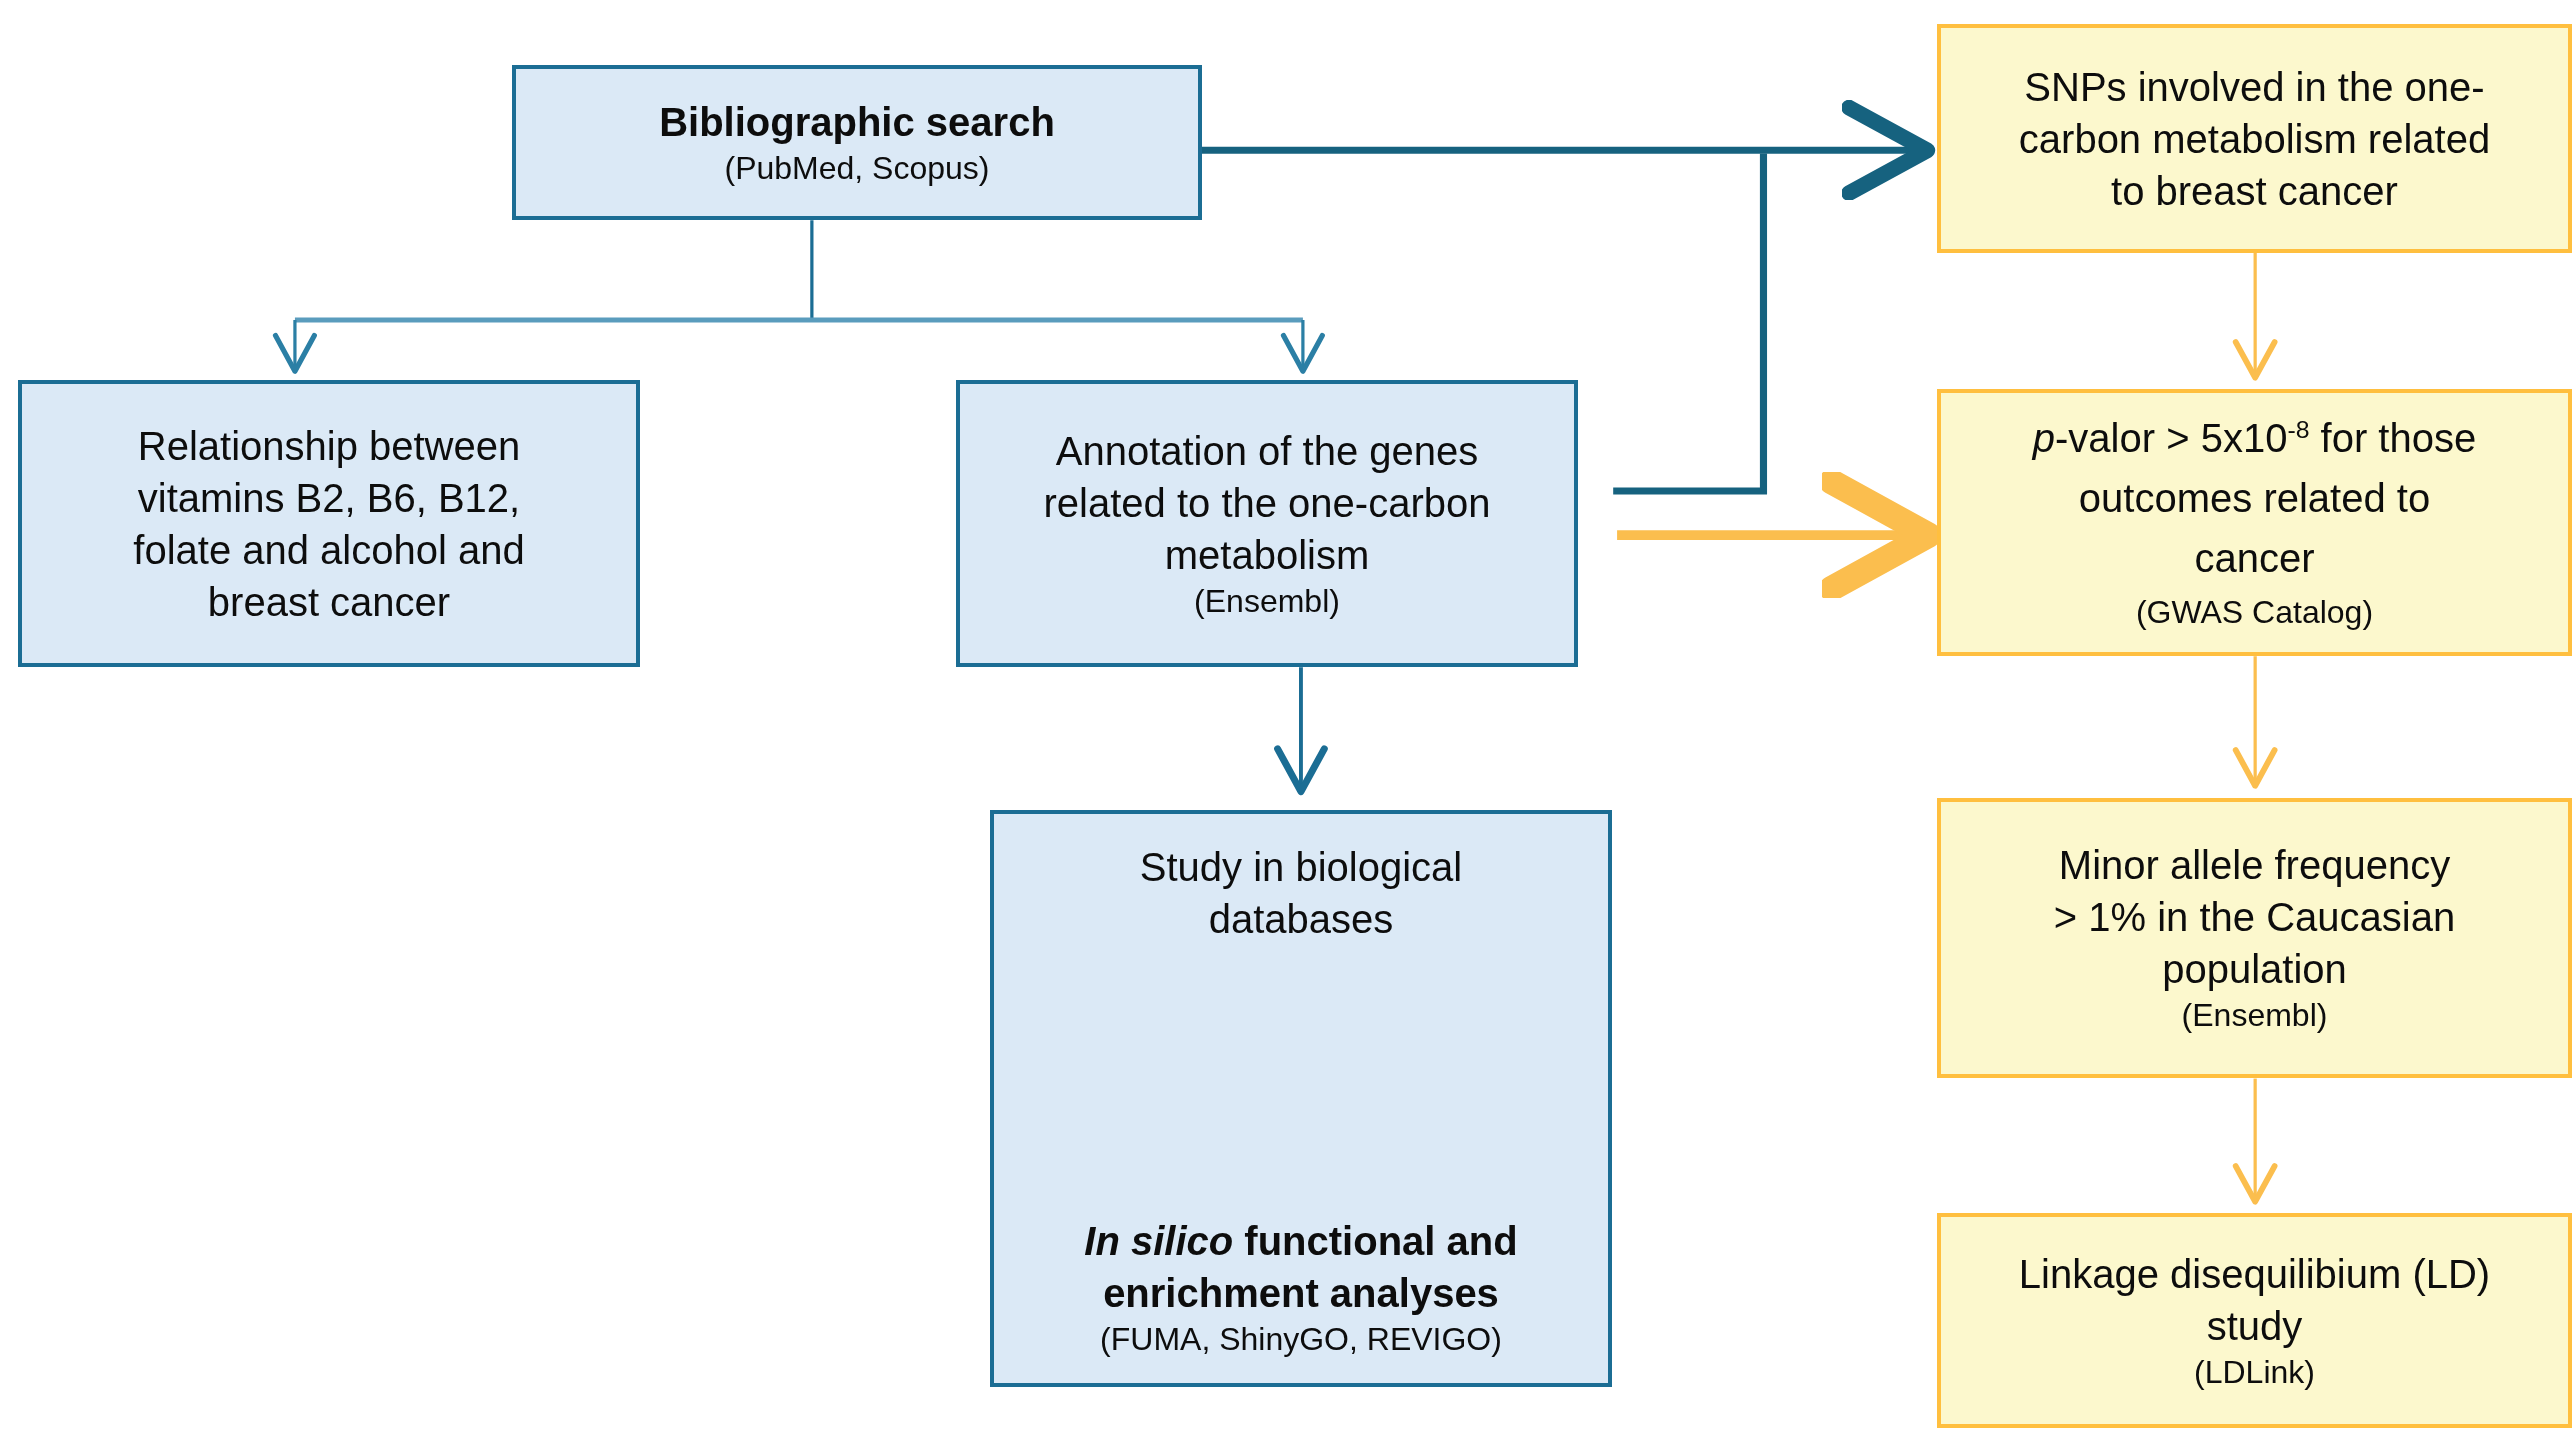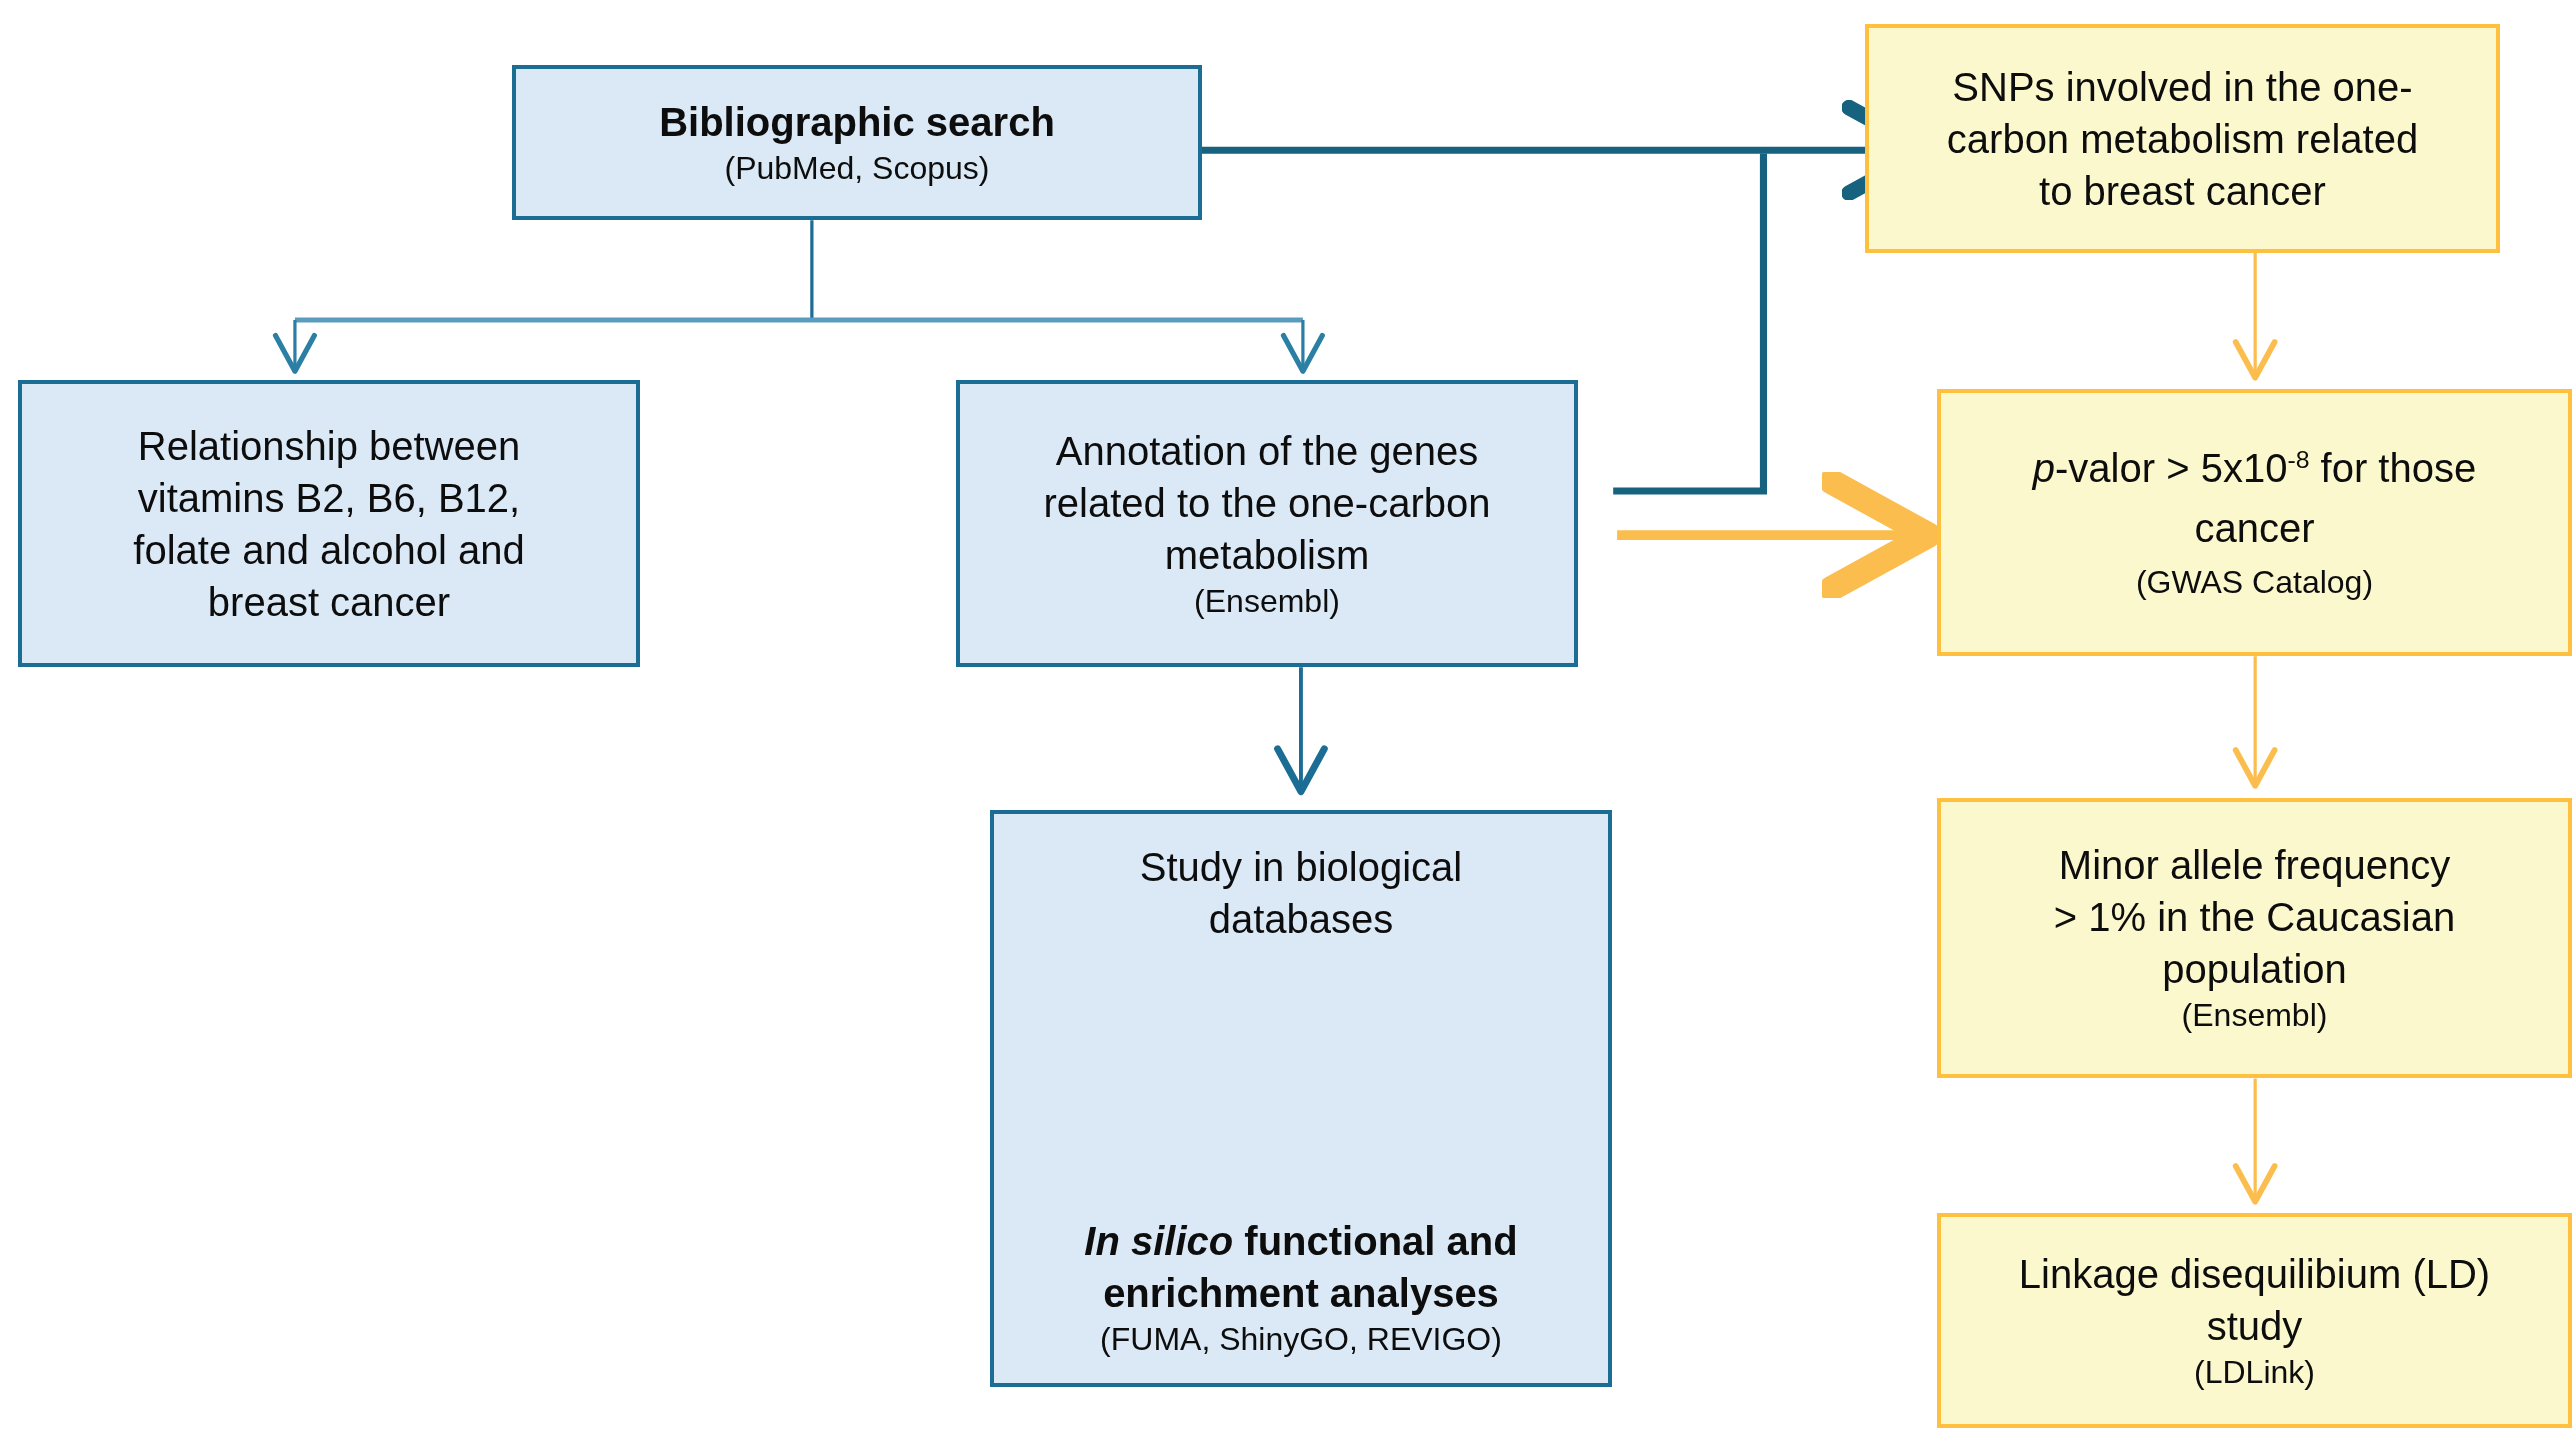--- a/index.html
+++ b/index.html
@@ -142,30 +142,31 @@
 
     <div style="flex:1 1 auto;"></div>
 
     <span class="line main-text bold">
       <em class="ital">In silico</em><span> functional and</span>
     </span>
     <span class="line main-text bold">enrichment analyses</span>
     <span class="line sub-text" style="margin-bottom:22px;">(FUMA, ShinyGO, REVIGO)</span>
   </div>
 
-  <div class="node yellow" style="left:1865px; top:24px; width:635px; height:229px;">
+  <div class="node yellow" style="left:1937px; top:24px; width:635px; height:229px;">
     <span class="line main-text">SNPs involved in the one-</span>
     <span class="line main-text">carbon metabolism related</span>
     <span class="line main-text">to breast cancer</span>
   </div>
 
   <div class="node yellow" style="left:1937px; top:389px; width:635px; height:267px;gap:8px;">
     <span class="line main-text">
       <em class="ital">p</em><span>-valor &gt; 5x10</span><sup>-8</sup><span> for those</span>
     </span>
+    <span class="line main-text">outcomes related to</span>
     <span class="line main-text">cancer</span>
     <span class="line sub-text">(GWAS Catalog)</span>
   </div>
 
   <div class="node yellow" style="left:1937px; top:798px; width:635px; height:280px;">
     <span class="line main-text">Minor allele frequency</span>
     <span class="line main-text">&gt; 1% in the Caucasian</span>
     <span class="line main-text">population</span>
     <span class="line sub-text">(Ensembl)</span>
   </div>

